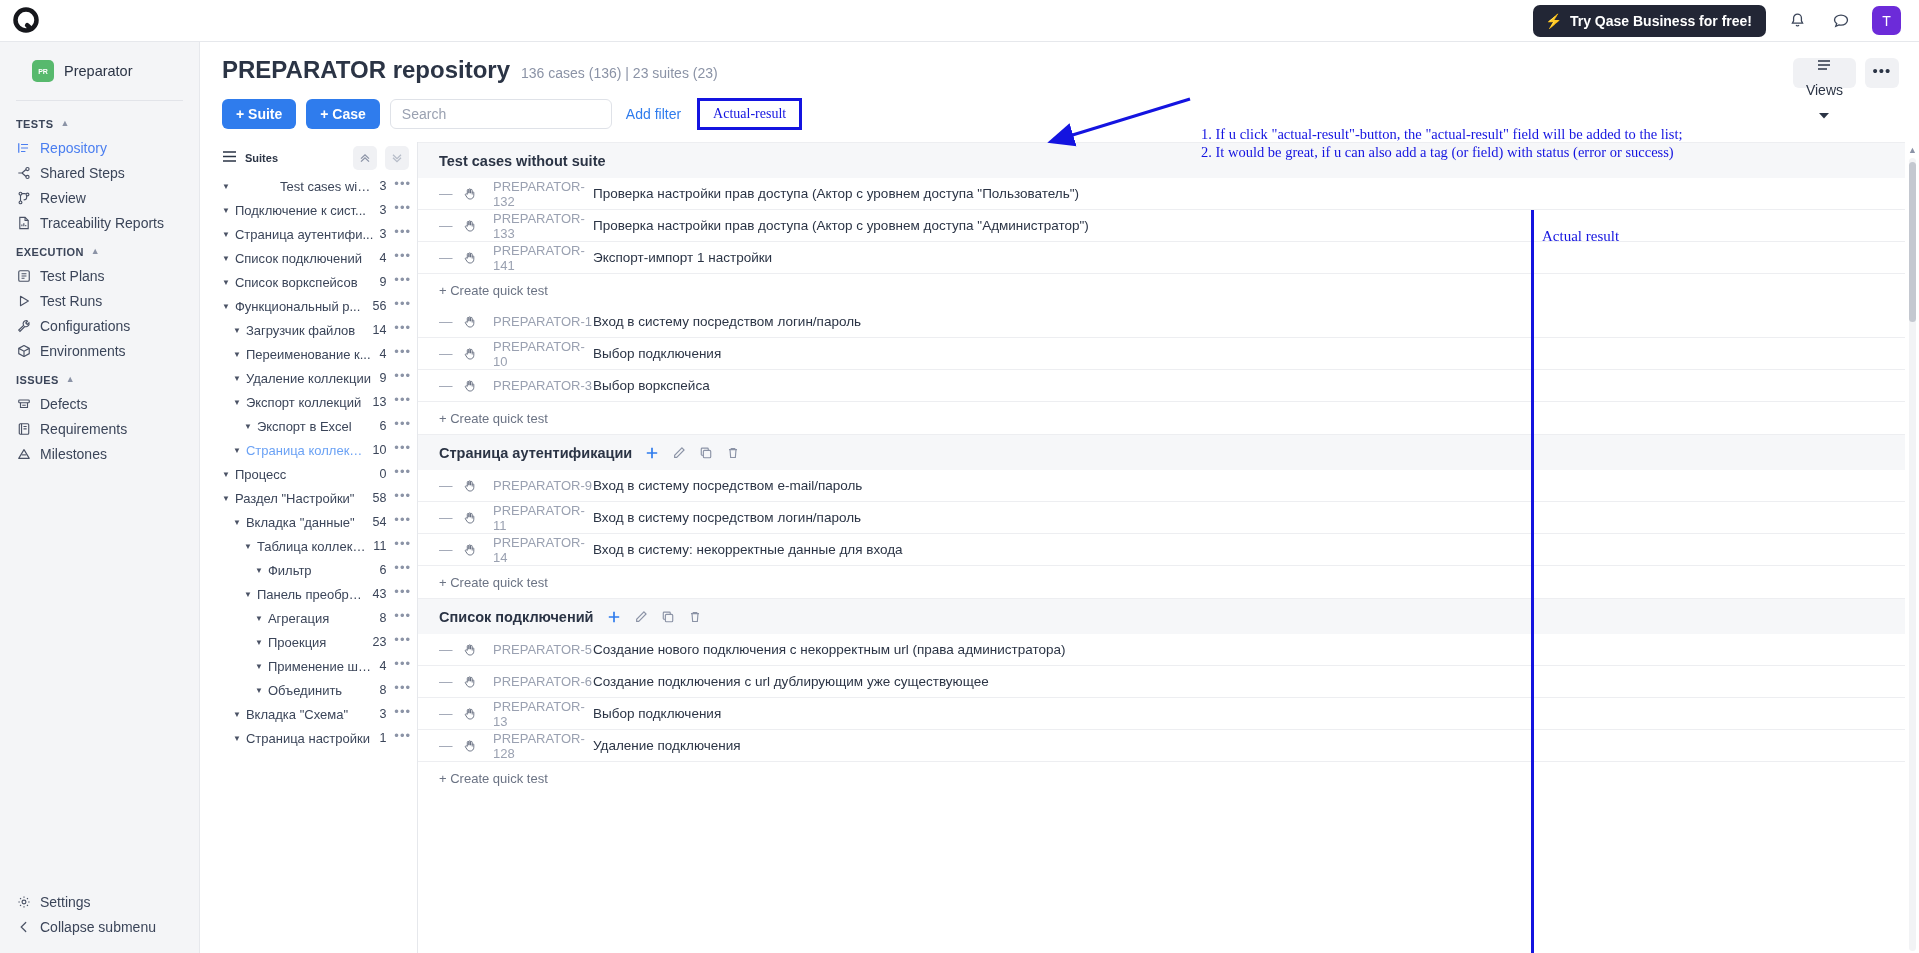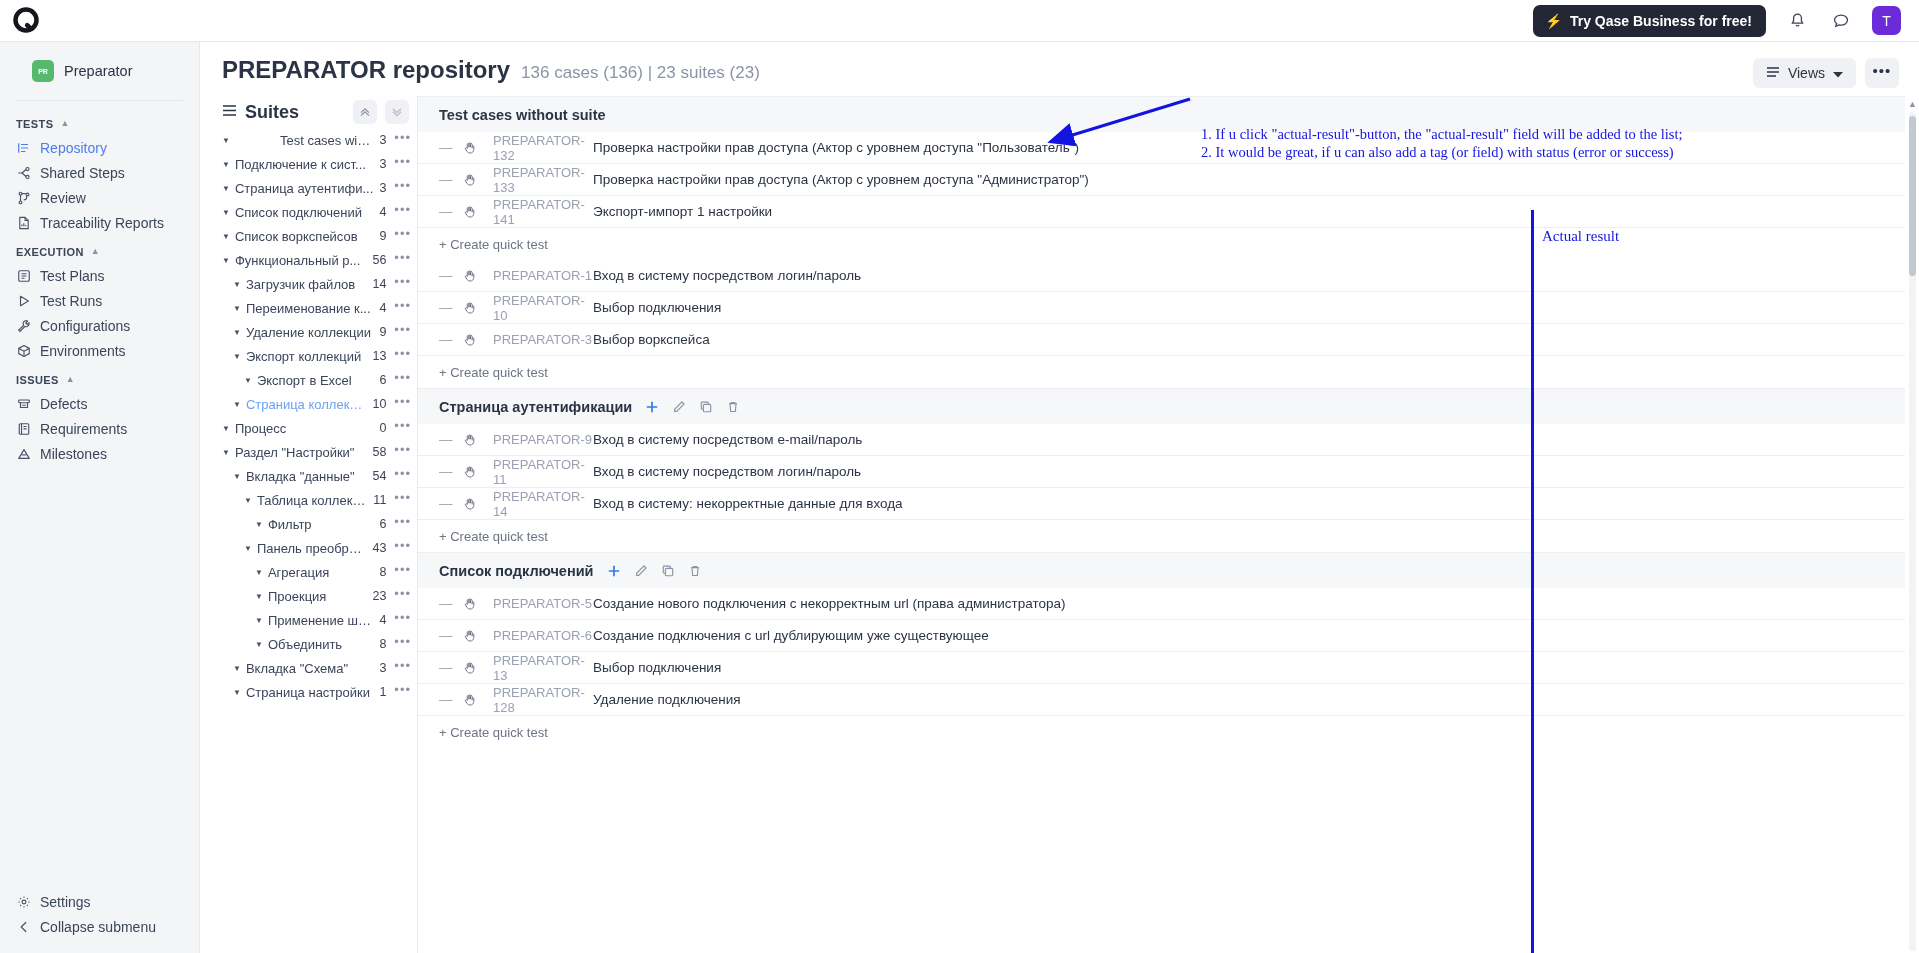--- a/index.html
+++ b/index.html
@@ -133,21 +133,21 @@
 
   
   #main { flex: 1; display: flex; flex-direction: column; min-width: 0; position: relative; }
 
   #page-header {
     padding: 14px 22px 0 22px;
     position: relative;
   }
   #title-row { display: flex; align-items: baseline; gap: 11px; }
   #page-title { font-size: 24px; font-weight: bold; color: #2b3445; }
-  #page-counts { font-size: 17px; color: #8b93a6; }
+  #page-counts { font-size: 14px; color: #8b93a6; }
 
   #toolbar-row {
     display: flex; align-items: center;
     gap: 10px;
     margin-top: 14px;
   }
   .btn-primary {
     background: #2f7ced;
     color: #fff;
     border: none;
@@ -200,20 +200,21 @@
     background: #f0f1f4;
     border: none;
     border-radius: 6px;
     height: 30px;
     padding: 0 13px;
     font-size: 14px;
     font-family: inherit;
     color: #2b3445;
     display: flex; align-items: center; gap: 8px;
     cursor: pointer;
+    flex-direction: column;
   }
   #more-btn {
     background: #f0f1f4;
     border: none;
     border-radius: 6px;
     height: 30px; width: 34px;
     color: #2b3445;
     font-size: 15px;
     cursor: pointer;
     display: flex; align-items: center; justify-content: center;
@@ -261,21 +262,21 @@
     padding: 0 0 0 22px;
     overflow: hidden;
     position: relative;
   }
   #suites-head {
     display: flex; align-items: center;
     height: 32px;
     gap: 8px;
     padding-right: 8px;
   }
-  #suites-title { font-size: 18px; font-weight: bold; color: #2b3445; text-align: right; }
+  #suites-title { font-size: 11px; font-weight: bold; color: #2b3445; text-align: right; }
   #suites-head .spacer { flex: 1; }
   .collapse-btn {
     width: 24px; height: 24px;
     border-radius: 5px;
     background: #f0f1f4;
     color: #7b8496;
     display: flex; align-items: center; justify-content: center;
     cursor: pointer;
     font-size: 11px;
   }
@@ -533,20 +534,27 @@
   </div>
 
   <div id="main">
 
     <div id="page-header">
       <div id="title-row">
         <div id="page-title">PREPARATOR repository</div>
         <div id="page-counts">136 cases (136) | 23 suites (23)</div>
       </div>
 
+      <div id="toolbar-row">
+        <button class="btn-primary">+ Suite</button>
+        <button class="btn-primary">+ Case</button>
+        <input id="search-input" type="text" placeholder="Search" style="">
+        <span id="add-filter">Add filter</span>
+        <span id="actual-result-btn">Actual-result</span>
+      </div>
 
       <div id="header-right">
         <button id="views-btn">
           <span>
             <svg width="14" height="12" viewBox="0 0 14 12" fill="none" stroke="#2b3445" stroke-width="1.4">
               <path d="M1 2h12M1 6h12M1 10h9"></path>
             </svg>
           </span>
           <span>Views</span>
           <span>

